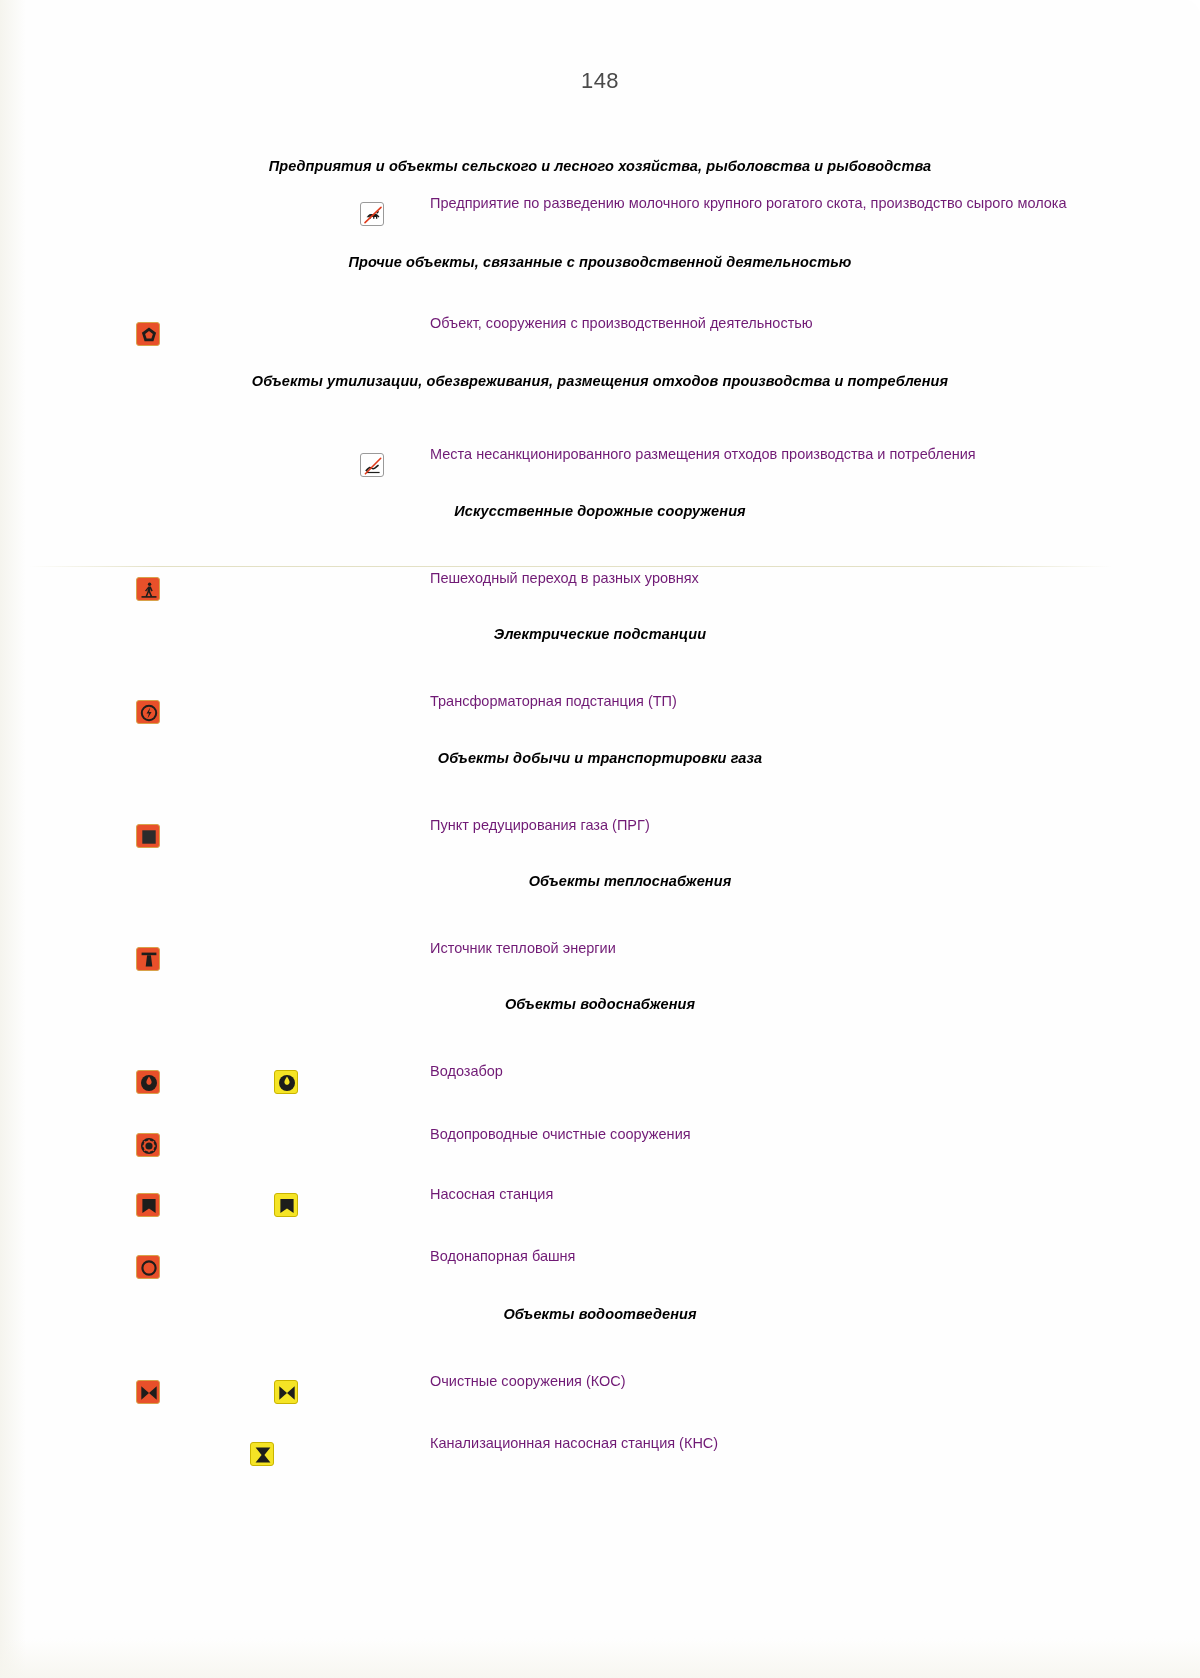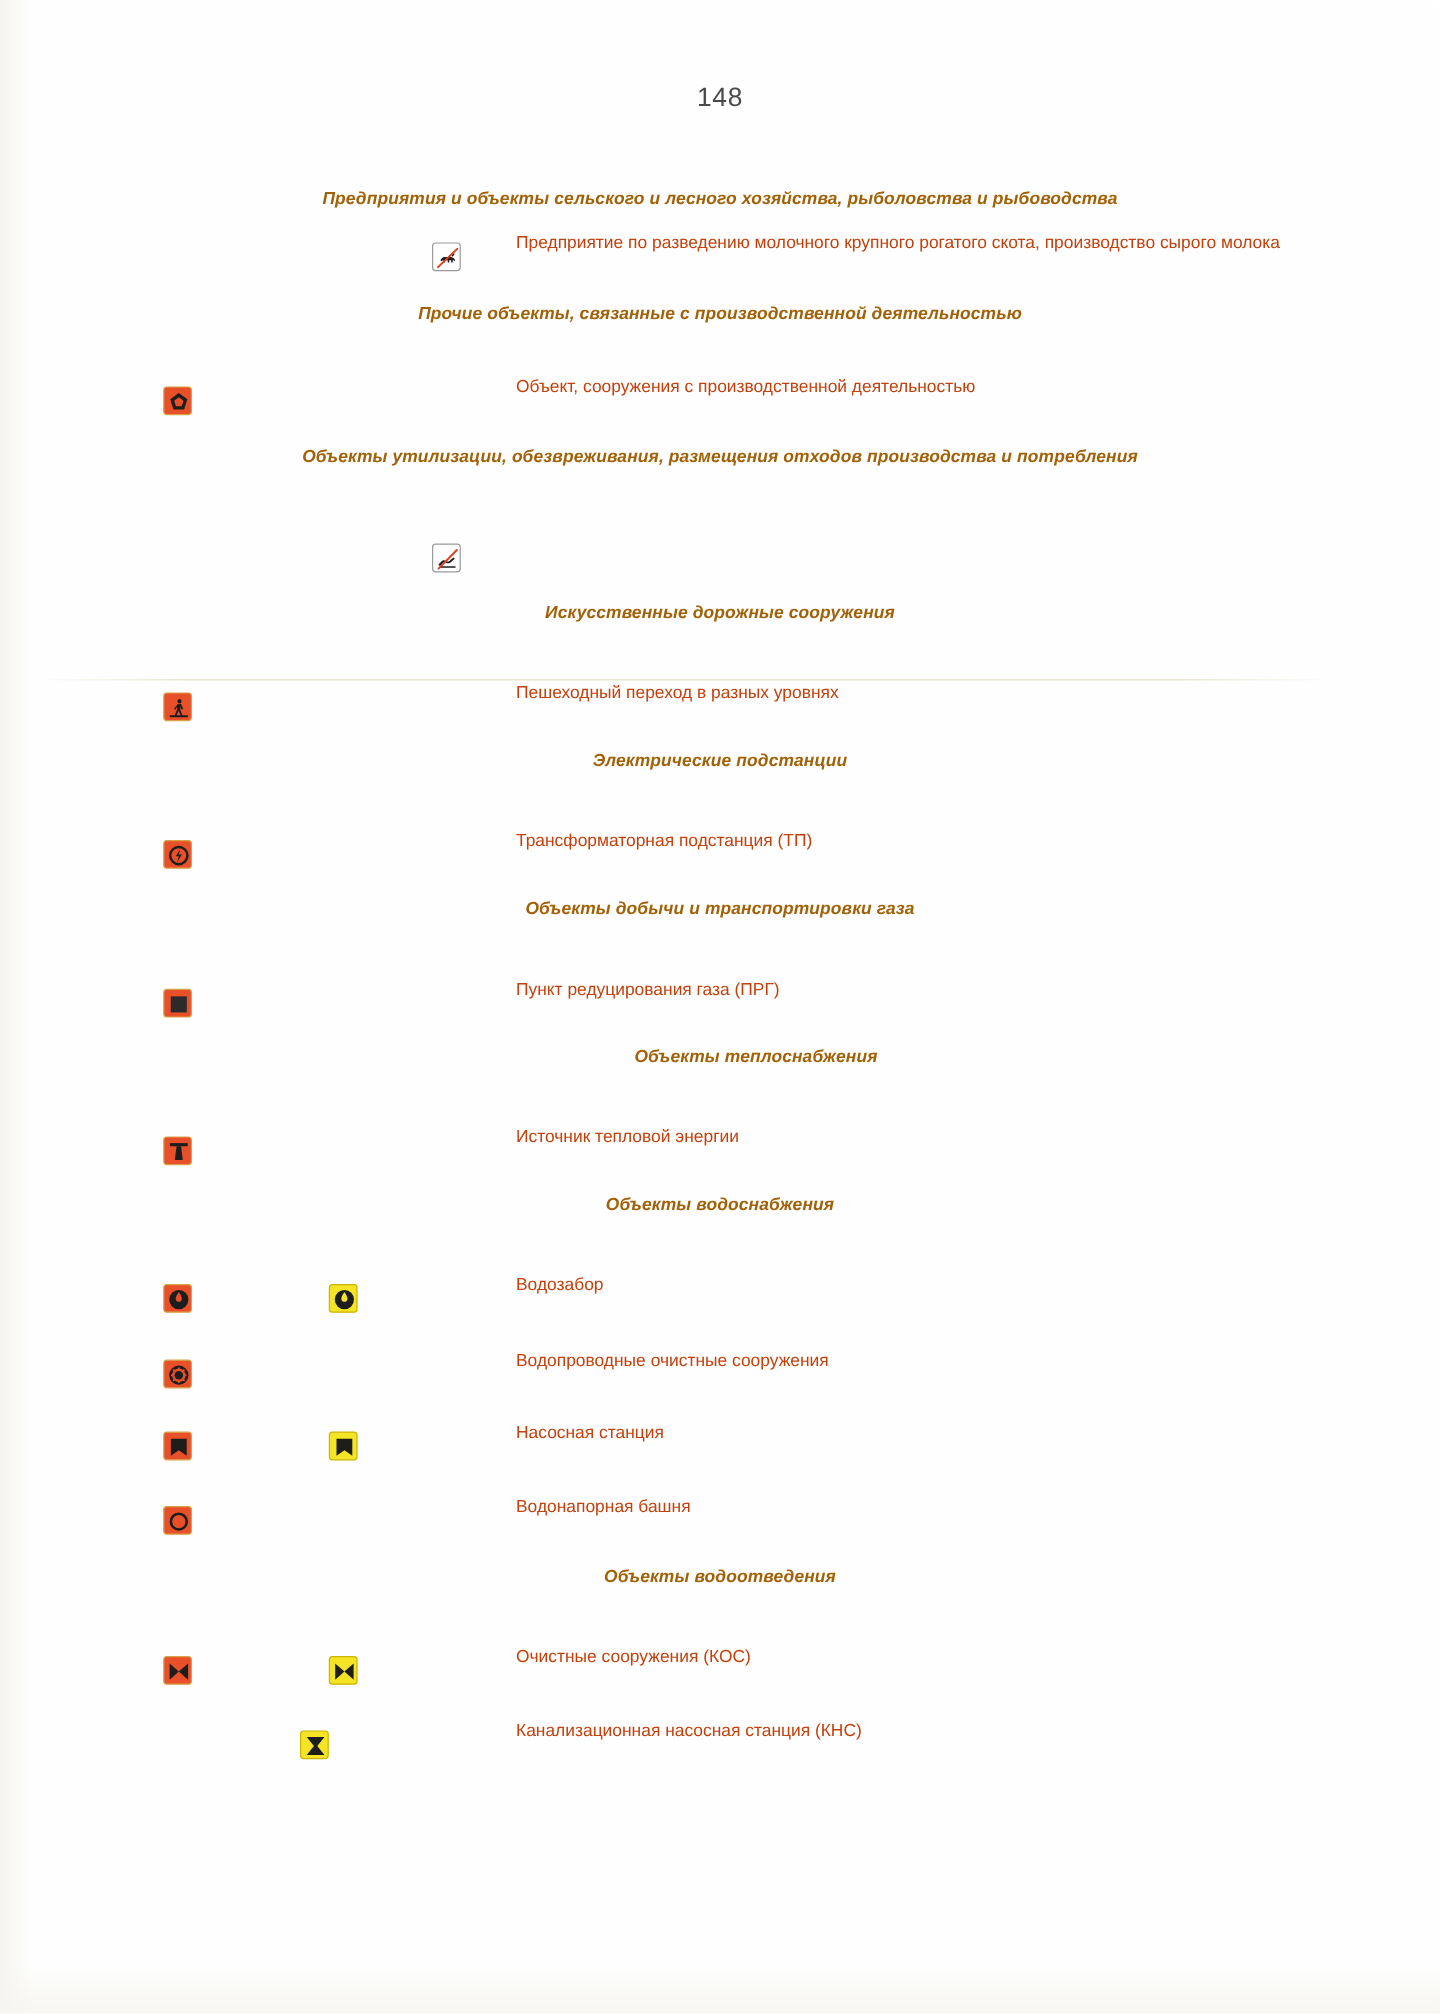--- a/index.html
+++ b/index.html
@@ -36,21 +36,21 @@
     position: absolute;
     top: 118px;
     left: 0;
     width: 1200px;
   }
   .section-title {
     text-align: center;
     font-style: italic;
     font-weight: bold;
     font-size: 14.5px;
-    color: #a16207;
+    color: #000000;
     letter-spacing: 0.1px;
     padding: 0;
   }
   .sect-wrap { position: relative; }
   .row {
     position: relative;
     display: flex;
     align-items: center;
     height: 46px;
   }
@@ -65,21 +65,21 @@
     left: 250px;
     top: 50%;
     transform: translateY(-50%);
   }
   .row-label {
     position: absolute;
     left: 430px;
     top: 50%;
     transform: translateY(-50%);
     font-size: 14.5px;
-    color: #c2410c;
+    color: #701a75;
     white-space: nowrap;
   }
   
   .row.indent .col-a { left: 360px; }
 
   
   .chip {
     width: 24px;
     height: 24px;
     border-radius: 3px;
@@ -148,20 +148,21 @@
       <div class="sect-wrap">
         <div class="section-title" style="position: absolute; left: 0px; width: 1200px; top: 255px;">Объекты утилизации, обезвреживания, размещения отходов производства и потребления</div>
         <div class="row indent" style="position: absolute; left: 0px; width: 1200px; top: 313px;">
           <span class="col-a chip white">
             <svg viewBox="0 0 24 24">
         <path d="M4.2 16.6c1.2-1.3 2.4-2.8 3.8-3.6 1-.6 2 .2 2.9.7 1 .5 2 .3 2.9-.5 1-.9 2-2 3.3-2.6l.9 1.2c-1.1.6-2 1.6-3 2.5-1.1 1-2.4 1.5-3.7.9-.9-.4-1.7-1-2.4-.6-1.1.6-2.1 1.9-3.2 3.1z" fill="#1d1d1b"></path>
         <path d="M5.6 17.9h13v1.2h-13z" fill="#1d1d1b"></path>
         <path d="M4.4 19.8L19.7 4.3" stroke="#e03b1c" stroke-width="1.6" fill="none" stroke-linecap="round"></path>
       </svg>
           </span>
+          <span class="row-label">Места несанкционированного размещения отходов производства и потребления</span>
         </div>
       </div>
       <div class="sect-wrap">
         <div class="section-title" style="position: absolute; left: 0px; width: 1200px; top: 385px;">Искусственные дорожные сооружения</div>
         <div class="row" style="position: absolute; left: 0px; width: 1200px; top: 437px;">
           <span class="col-a chip red">
             <svg viewBox="0 0 24 24">
         <circle cx="12.6" cy="6.3" r="1.7" fill="#1d1d1b"></circle>
         <path d="M11.4 8.4h2.4l1.9 4.3-1.3.7-1.2-2.6v2.6l2 4.9-1.4.6-2-4.6-1.9 4.6-1.4-.6 2-4.9V10.8l-1.2 2.6-1.3-.7z" fill="#1d1d1b"></path>
         <path d="M4.5 18.9h15" stroke="#1d1d1b" stroke-width="1.6"></path>

